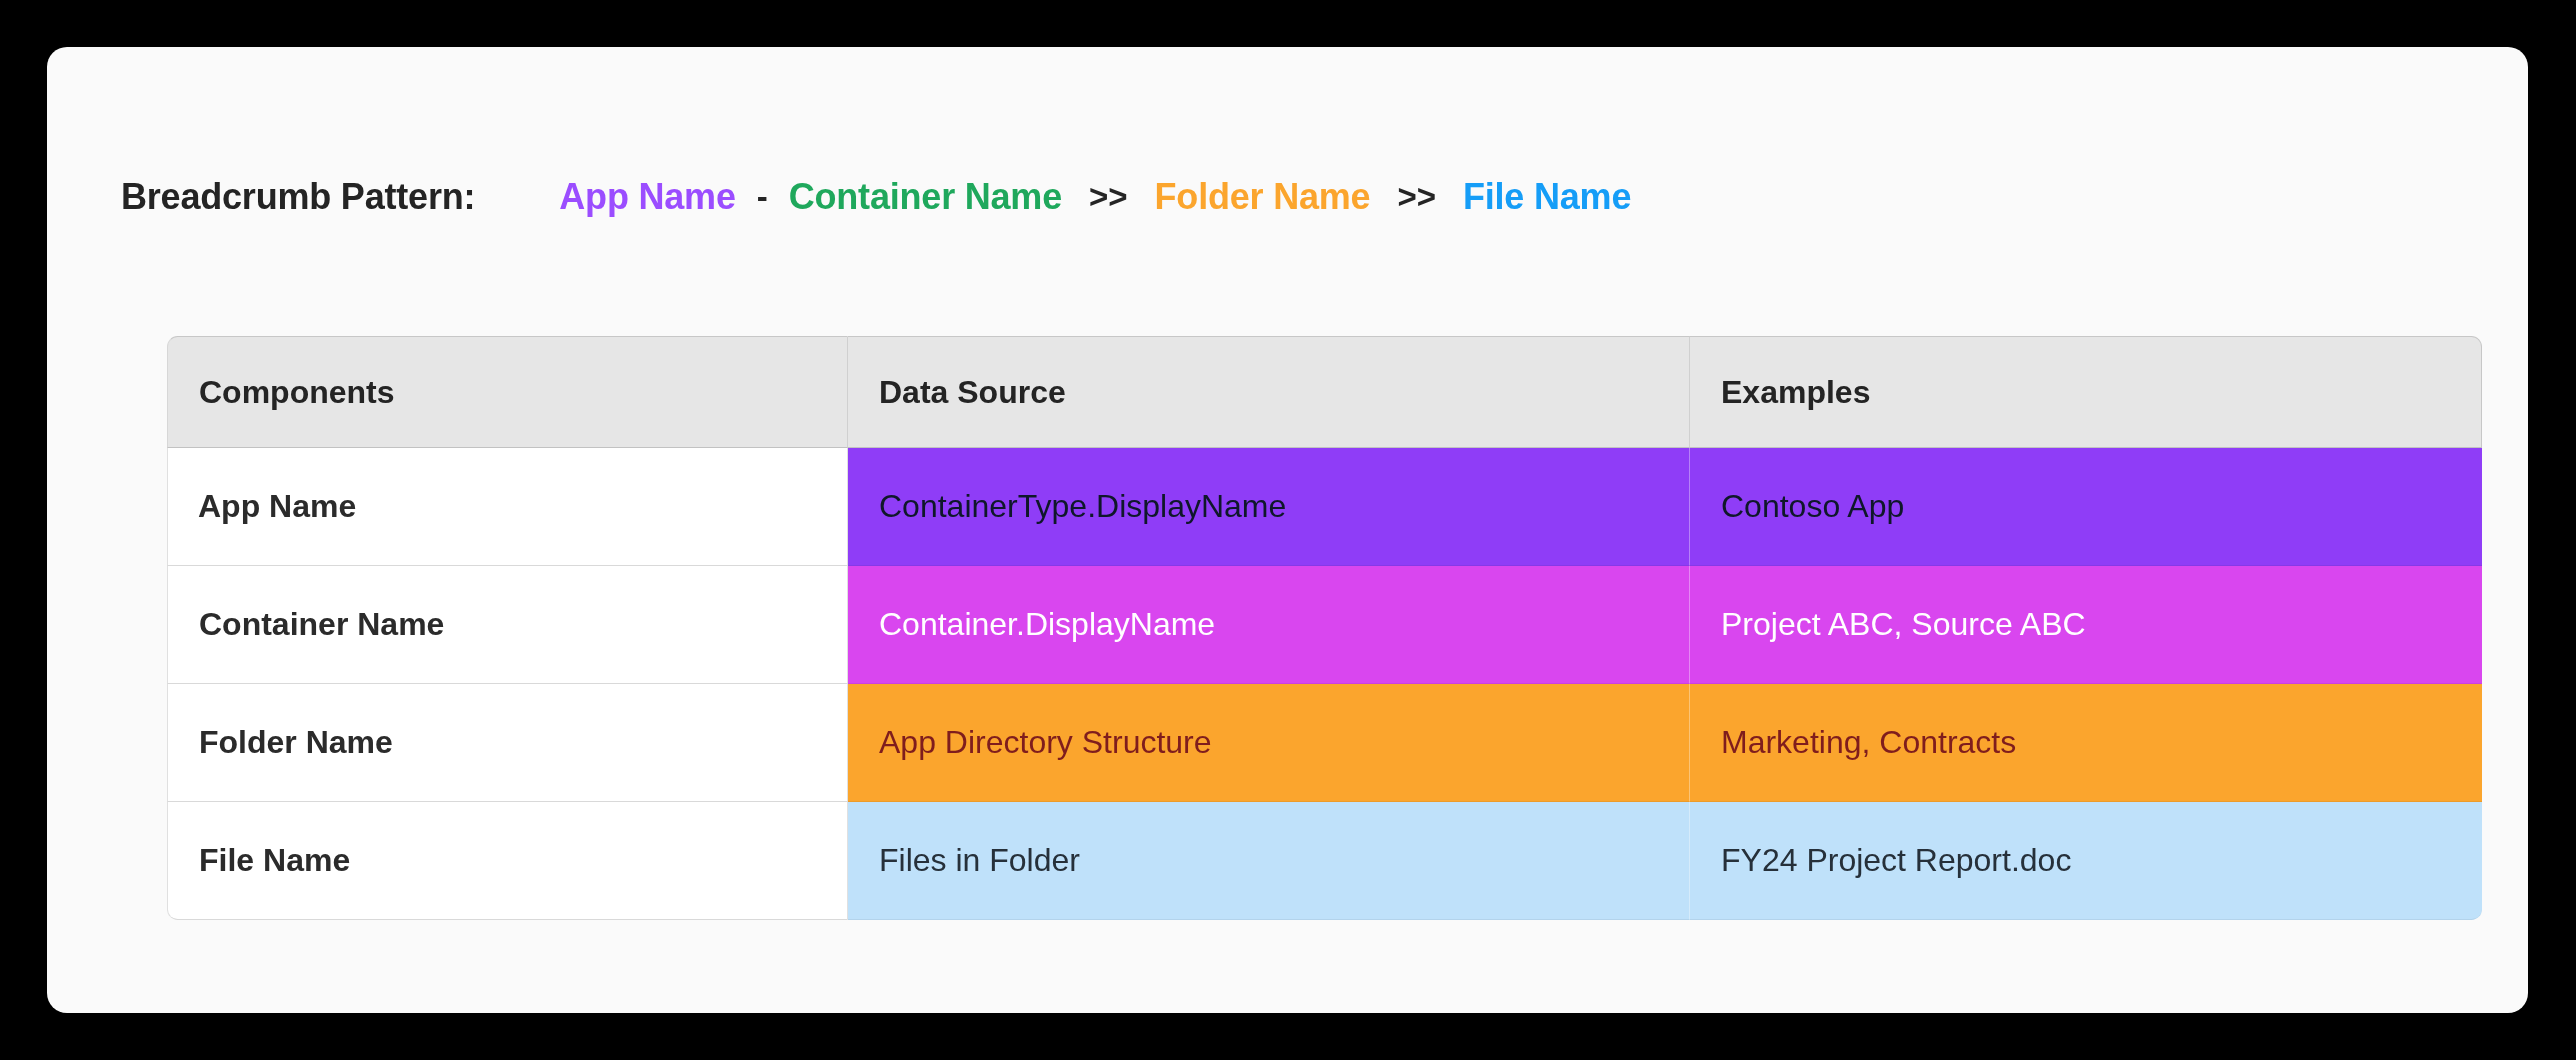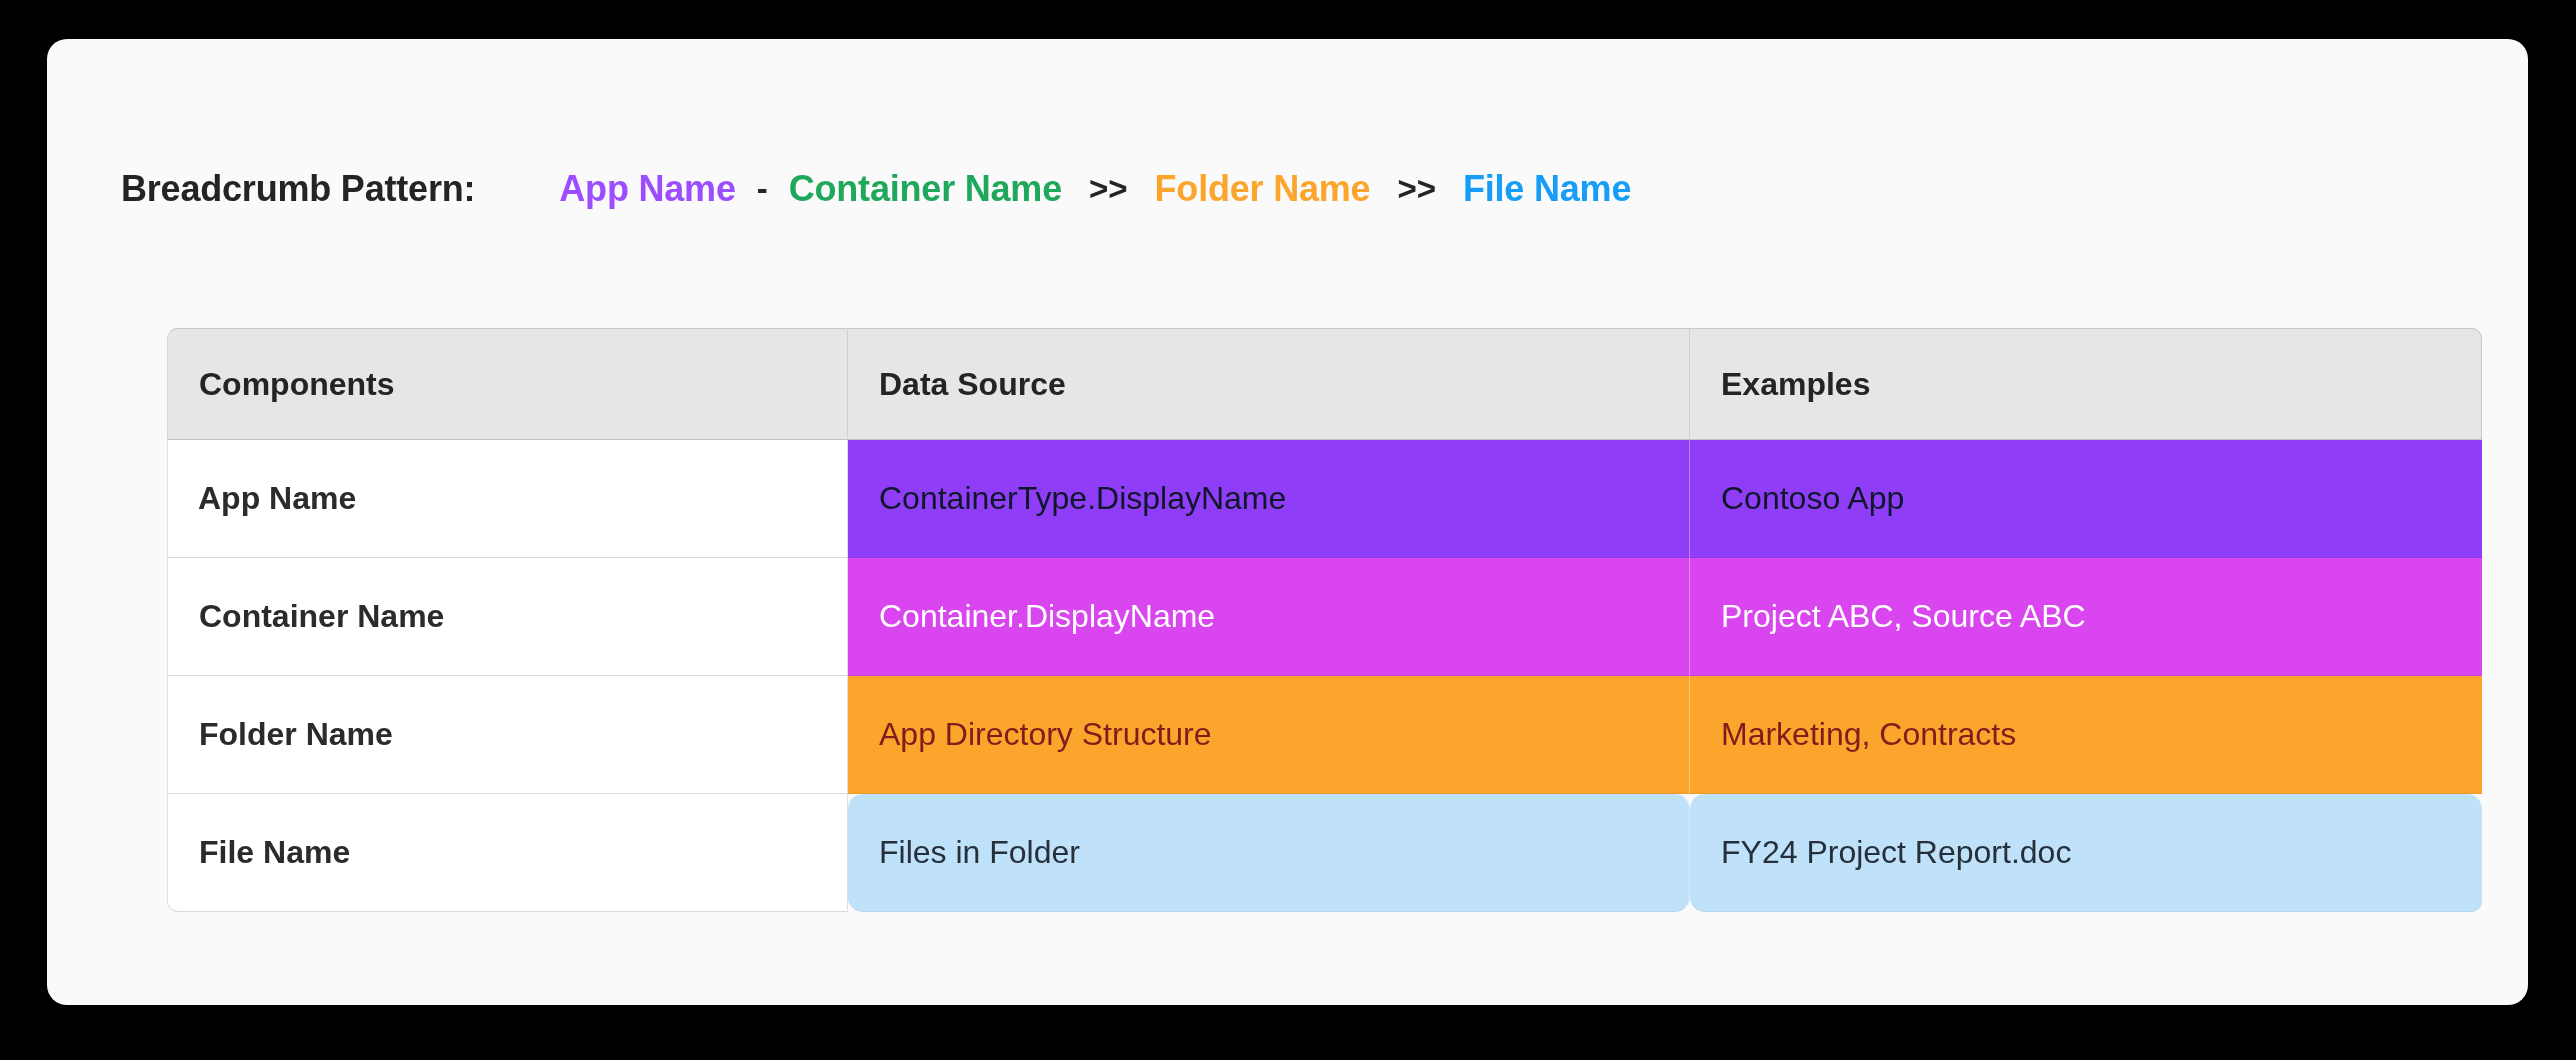--- a/index.html
+++ b/index.html
@@ -18,21 +18,21 @@
     position: relative;
     width: 2576px;
     height: 1061px;
     background: #000000;
     box-sizing: border-box;
   }
 
   .card {
     position: absolute;
     left: 47px;
-    top: 39px;
+    top: 47px;
     width: 2481px;
     height: 966px;
     background: #FAFAFA;
     border-radius: 20px;
     box-shadow: 0 3.6px 15.4px rgba(0,0,0,0.18);
     box-sizing: border-box;
     overflow: hidden;
   }
 
   
@@ -133,21 +133,21 @@
   .table tbody .c-src,
   .table tbody .c-ex {
     font-weight: normal;
     border-bottom-color: rgba(0,0,0,0.06);
   }
   .table tbody .c-src { border-right: 1.8px solid rgba(255,255,255,0.35); }
 
   .row-purple .c-src, .row-purple .c-ex { background: #8F3DF7; color: #0f172a; }
   .row-green  .c-src, .row-green  .c-ex { background: #d946ef; color: #FFFFFF; }
   .row-orange .c-src, .row-orange .c-ex { background: #FBA52D; color: #7f1d1d; }
-  .row-blue   .c-src, .row-blue   .c-ex { background: #BFE1FA; color: #26303A; border-radius: 15px; }
+  .row-blue   .c-src, .row-blue   .c-ex { background: #BFE1FA; color: #26303A; }
   .row-orange .c-src, .row-blue .c-src { border-right-color: rgba(0,0,0,0.07); }
 </style>
 </head>
 <body>
 
 <div class="screen">
   <div class="card">
 
     <div class="breadcrumb-row">
       <span class="bc-title">Breadcrumb Pattern:</span>

